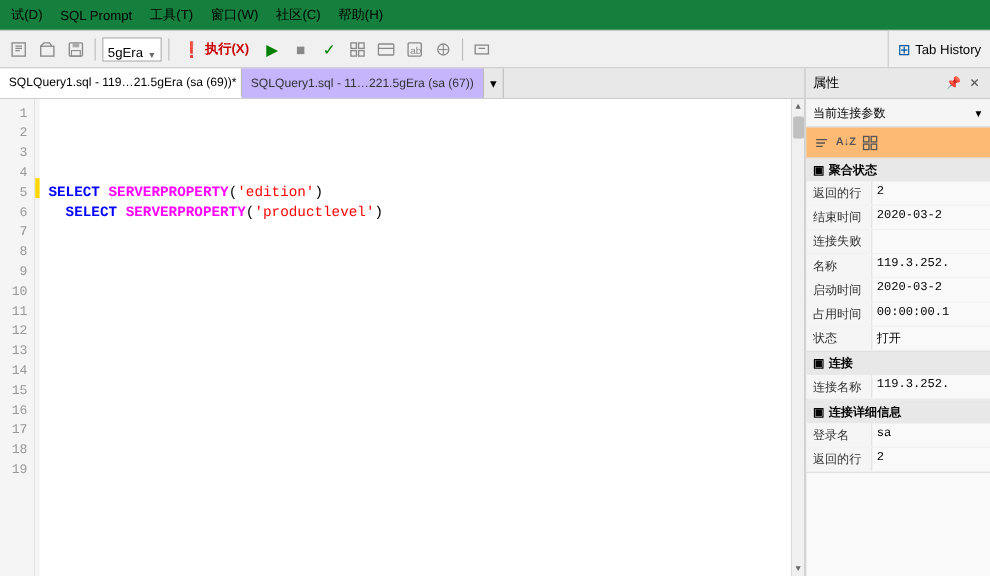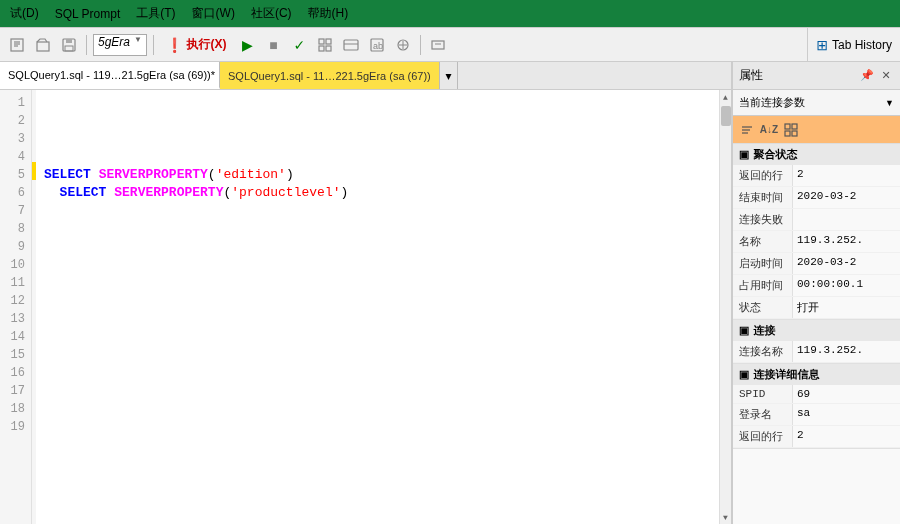--- a/index.html
+++ b/index.html
@@ -52,29 +52,28 @@
       border-radius: 2px;
     }
     .toolbar-separator {
       width: 1px;
       height: 20px;
       background: #bbb;
       margin: 0 2px;
     }
     .toolbar-dropdown {
       display: flex;
-      align-items: flex-start;
+      align-items: flex-end;
       border: 1px solid #aaa;
       background: white;
       height: 22px;
       padding: 0 4px;
       font-size: 12px;
       cursor: pointer;
       gap: 4px;
-      font-style: italic;
     }
     .toolbar-dropdown .arrow { font-size: 8px; color: #666; }
 
     .execute-btn {
       display: flex;
       align-items: center;
       gap: 3px;
       background: #f0f0f0;
       border: 1px solid transparent;
       padding: 2px 5px;
@@ -126,21 +125,21 @@
       height: 28px;
     }
     .tab {
       display: flex;
       align-items: center;
       padding: 0 8px;
       font-size: 11px;
       cursor: pointer;
       border-right: 1px solid #bbb;
       gap: 4px;
-      background: #fde047;
+      background: #c4b5fd;
       color: #333;
       max-width: 220px;
       white-space: nowrap;
       overflow: hidden;
     }
     .tab.active {
       background: white;
       color: #000;
       border-bottom: 2px solid white;
     }
@@ -604,24 +603,20 @@
           <div class="prop-value">119.3.252.</div>
         </div>
       </div>
 
       <div class="prop-section">
         <div class="prop-section-header">
           <span>▣</span>
           <span>连接详细信息</span>
         </div>
         <div class="prop-row">
-          <div class="prop-name">SPID</div>
-          <div class="prop-value">69</div>
-        </div>
-        <div class="prop-row">
           <div class="prop-name">登录名</div>
           <div class="prop-value">sa</div>
         </div>
         <div class="prop-row">
           <div class="prop-name">返回的行</div>
           <div class="prop-value">2</div>
         </div>
       </div>
 
     </div>

